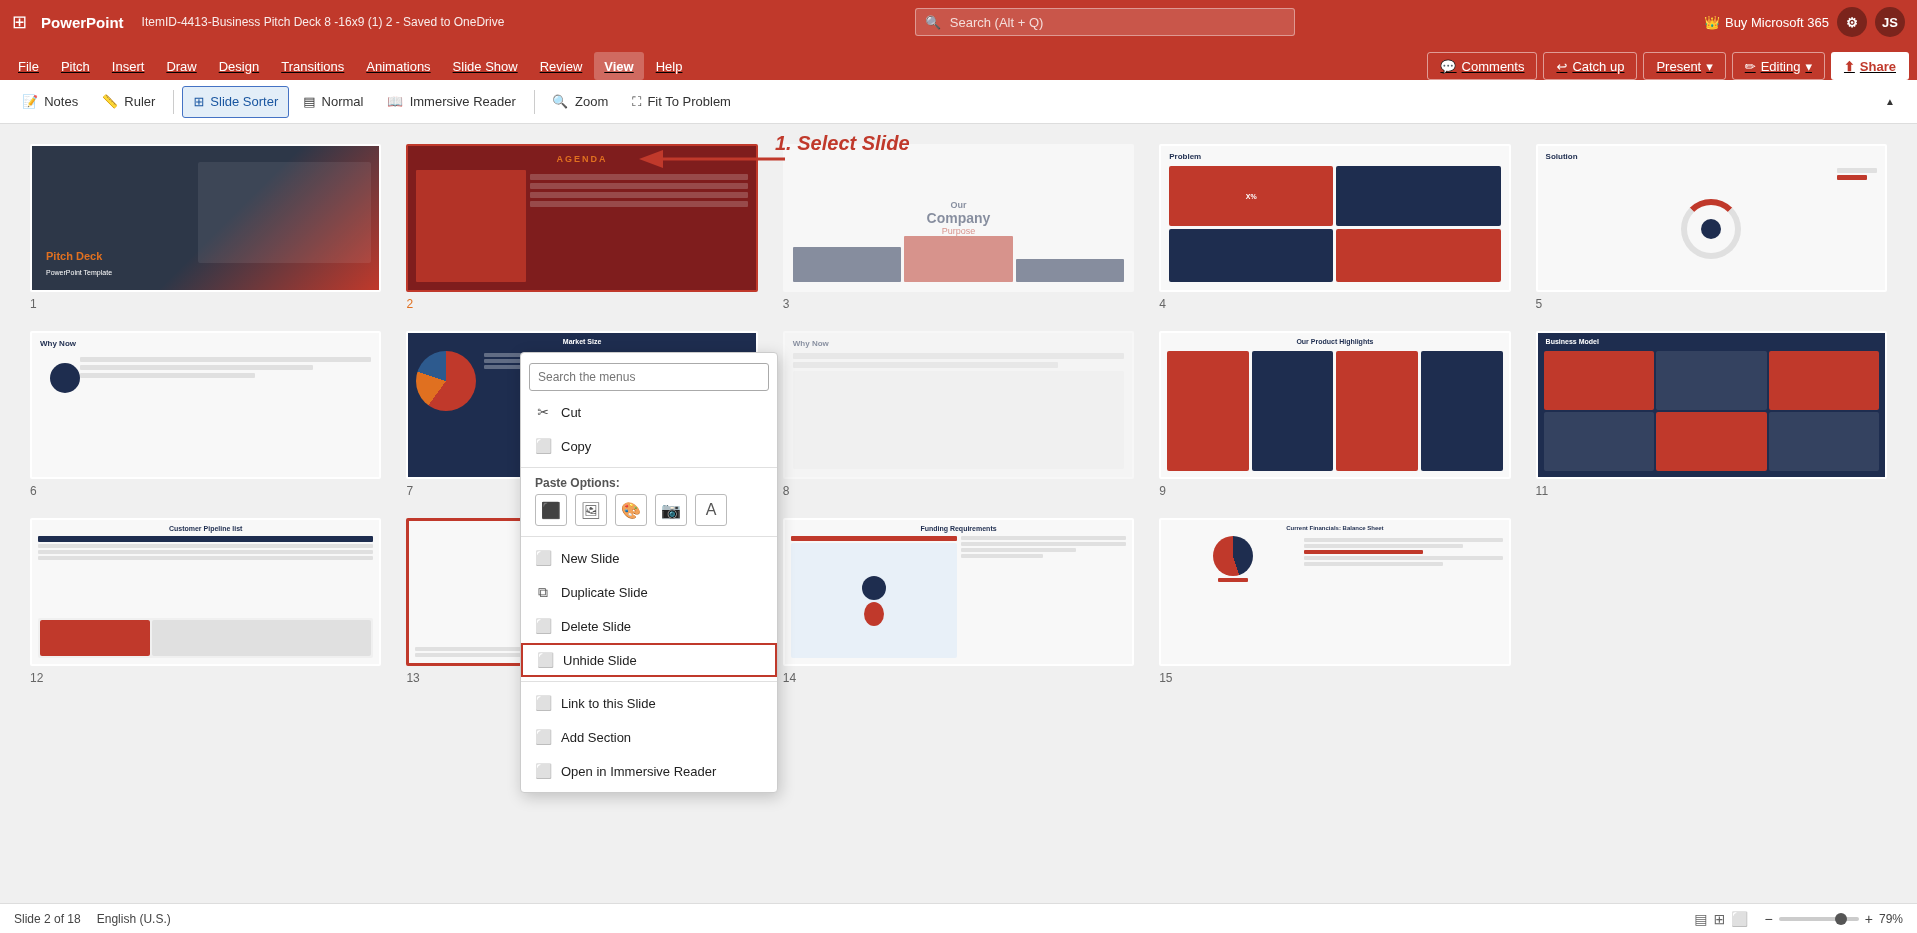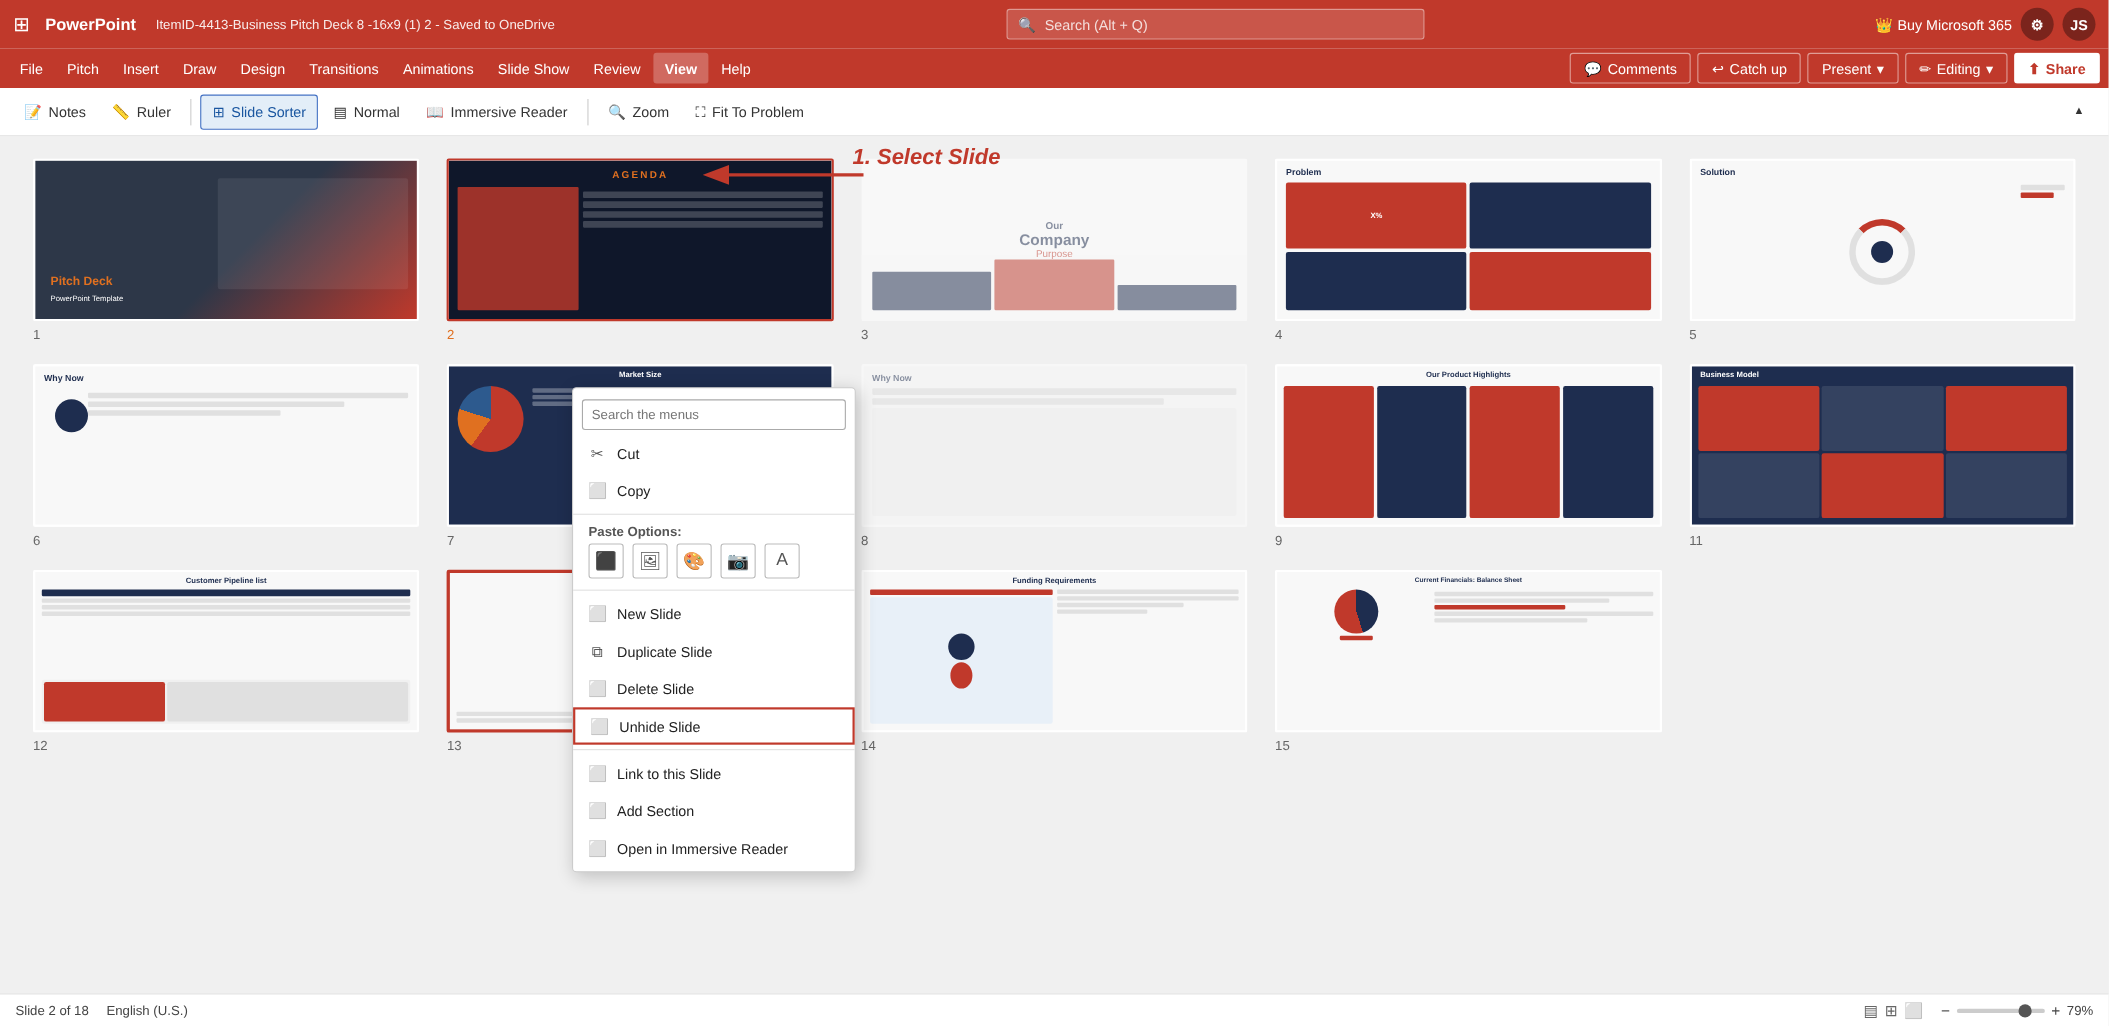--- a/index.html
+++ b/index.html
@@ -37,23 +37,24 @@
     .title-bar .title-actions .buy-btn { font-size: 13px; color: white; background: none; border: none; cursor: pointer; display:flex; align-items:center; gap:4px; }
     .title-bar .title-actions .gear-btn, .title-bar .title-actions .avatar {
       width: 30px; height: 30px; border-radius: 50%; background: #7b241c; display:flex; align-items:center; justify-content:center; font-weight:700; font-size:13px; color:white; cursor:pointer;
     }
 
     
     .menu-bar {
       background: #c0392b;
       height: 36px;
       display: flex;
-      align-items: center;
+      align-items: flex-end;
       padding: 0 8px;
       gap: 2px;
+      text-decoration: underline;
     }
     .menu-bar .menu-item {
       color: white;
       padding: 4px 10px;
       border-radius: 3px;
       cursor: pointer;
       font-size: 13px;
       height: 28px;
       display: flex;
       align-items: center;
@@ -340,21 +341,21 @@
           <div style="position:absolute;bottom:28px;left:14px;color:#e07020;font-size:11px;font-weight:900;">Pitch Deck</div>
           <div style="position:absolute;bottom:14px;left:14px;color:white;font-size:7px;">PowerPoint Template</div>
           <div style="position:absolute;top:16px;right:8px;width:50%;height:70%;background:rgba(255,255,255,0.08);border-radius:2px;"></div>
         </div>
       </div>
       <span class="slide-num">1</span>
     </div>
 
     <div class="slide-item">
       <div class="slide-thumb selected">
-        <div style="width:100%;height:100%;background:#0f172a;position:relative;">
+        <div style="width:100%;height:100%;background:#7f1d1d;position:relative;">
           <div style="position:absolute;top:8px;left:0;right:0;text-align:center;color:#e07020;font-size:9px;font-weight:700;letter-spacing:2px;">AGENDA</div>
           <div style="position:absolute;top:24px;left:8px;right:8px;bottom:8px;display:flex;gap:4px;">
             <div style="flex:1;background:#c0392b;border-radius:1px;opacity:0.8;"></div>
             <div style="flex:2;display:flex;flex-direction:column;gap:3px;padding-top:4px;">
               <div style="height:6px;background:rgba(255,255,255,0.2);border-radius:1px;"></div>
               <div style="height:6px;background:rgba(255,255,255,0.2);border-radius:1px;"></div>
               <div style="height:6px;background:rgba(255,255,255,0.2);border-radius:1px;"></div>
               <div style="height:6px;background:rgba(255,255,255,0.2);border-radius:1px;"></div>
             </div>
           </div>

